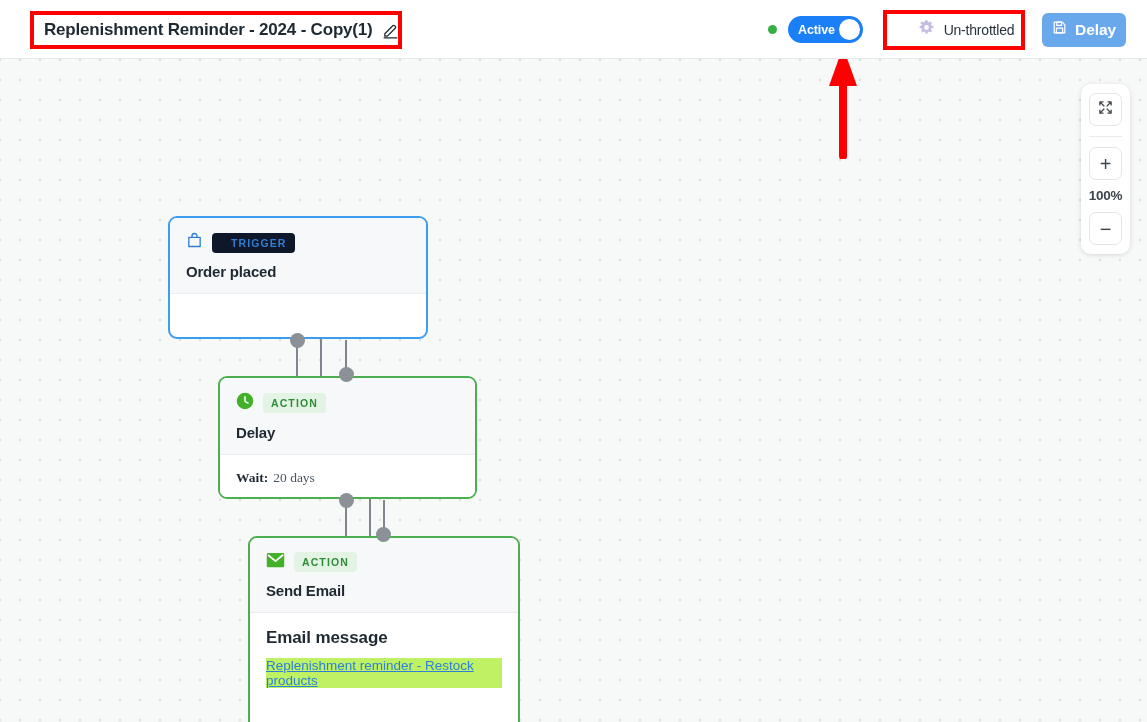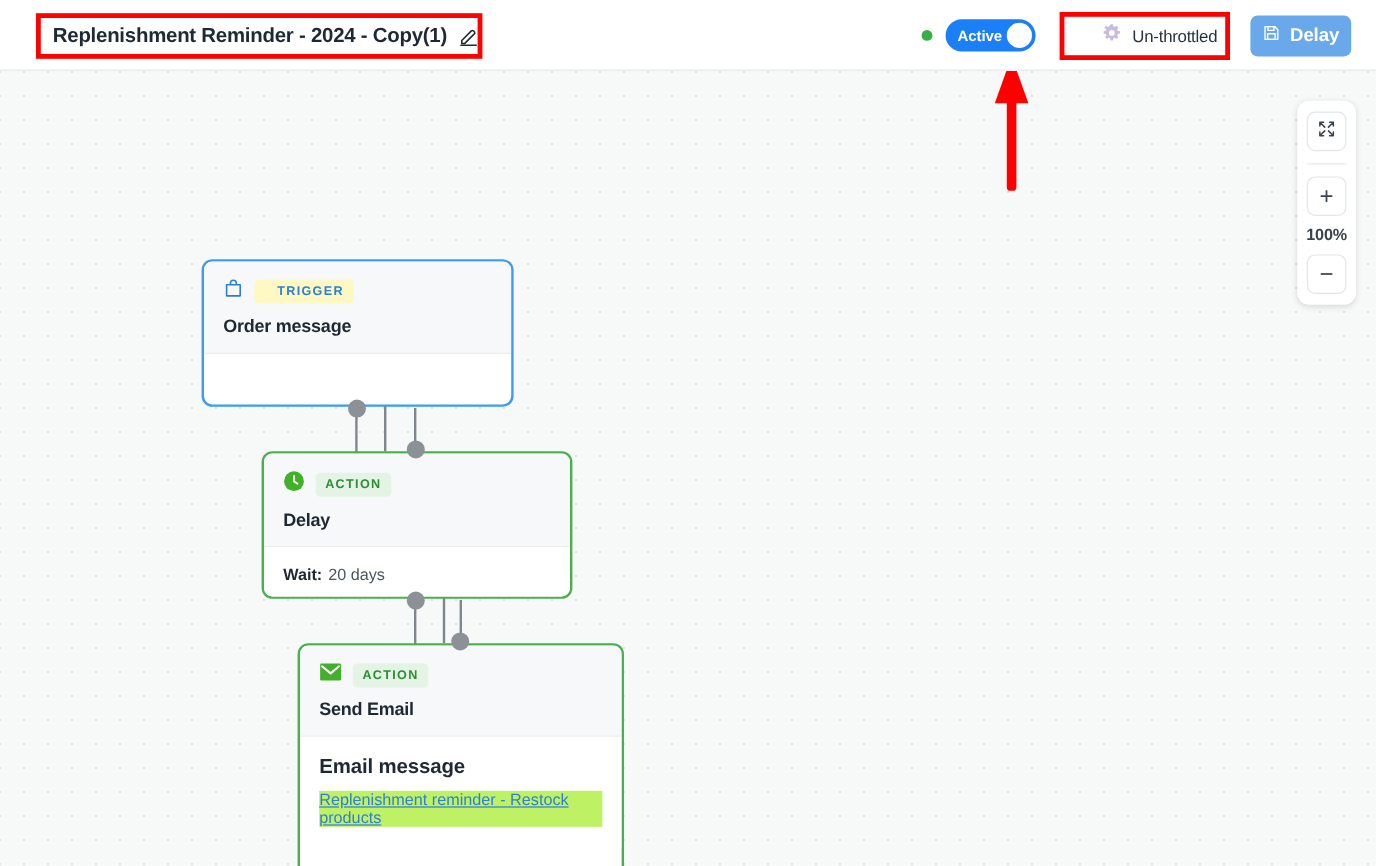--- a/index.html
+++ b/index.html
@@ -149,29 +149,29 @@
   .node-head {
     background: #f7f8f9;
     padding: 14px 16px 13px 16px;
     border-bottom: 1px solid #ededef;
   }
   .node-badge-row { display: flex; align-items: center; }
   .badge {
     font-size: 10.5px; font-weight: bold; letter-spacing: 1.1px;
     padding: 4px 8px; border-radius: 4px; margin-left: 9px;
   }
-  .badge.trigger { background: #fef9c3; color: #2e7fd4; padding-left: 19px; }
+  .badge.trigger { background: #0f172a; color: #2e7fd4; padding-left: 19px; }
   .badge.action  { background: #e4f4e4; color: #2f8c36; }
   .node-title {
     margin-top: 10px;
     font-size: 15px; font-weight: bold; color: #1f2933;
     letter-spacing: -0.2px;
   }
   .node-body { padding: 15px 16px 16px 16px; background: #ffffff; }
-  .body-row { font-size: 13.5px; color: #3c444d; }
+  .body-row { font-size: 13.5px; color: #3c444d; font-family: Liberation Serif, serif; }
   .body-row .k { font-weight: bold; color: #1f2933; }
   .body-row .v { color: #4b5560; margin-left: 5px; }
   .body-label {
     font-size: 17px; font-weight: bold; color: #1f2933;
     letter-spacing: -0.1px;
   }
   .body-link {
     display: inline-block; margin-top: 10px;
     font-size: 13.5px; color: #2f7fd8;
     text-decoration: underline;
@@ -289,21 +289,21 @@
       <div class="node-head">
         <div class="node-badge-row">
           <span>
             <svg width="17" height="17" viewBox="0 0 24 24" fill="none" stroke="#2e7fd4" stroke-width="1.9" stroke-linejoin="round">
               <path d="M4 7.5h16v13H4z"></path>
               <path d="M8.5 7.5V5.6a3.5 3.5 0 0 1 7 0v1.9"></path>
             </svg>
           </span>
           <span class="badge trigger">TRIGGER</span>
         </div>
-        <div class="node-title">Order message</div>
+        <div class="node-title">Order placed</div>
       </div>
       <div class="node-body"></div>
     </div>
 
     <div class="node action" style="left:218px; top:317px; width:259px; height:123px;">
       <div class="node-head">
         <div class="node-badge-row">
           <span>
             <svg width="18" height="18" viewBox="0 0 24 24">
               <circle cx="12" cy="12" r="11" fill="#43b02a"></circle>

